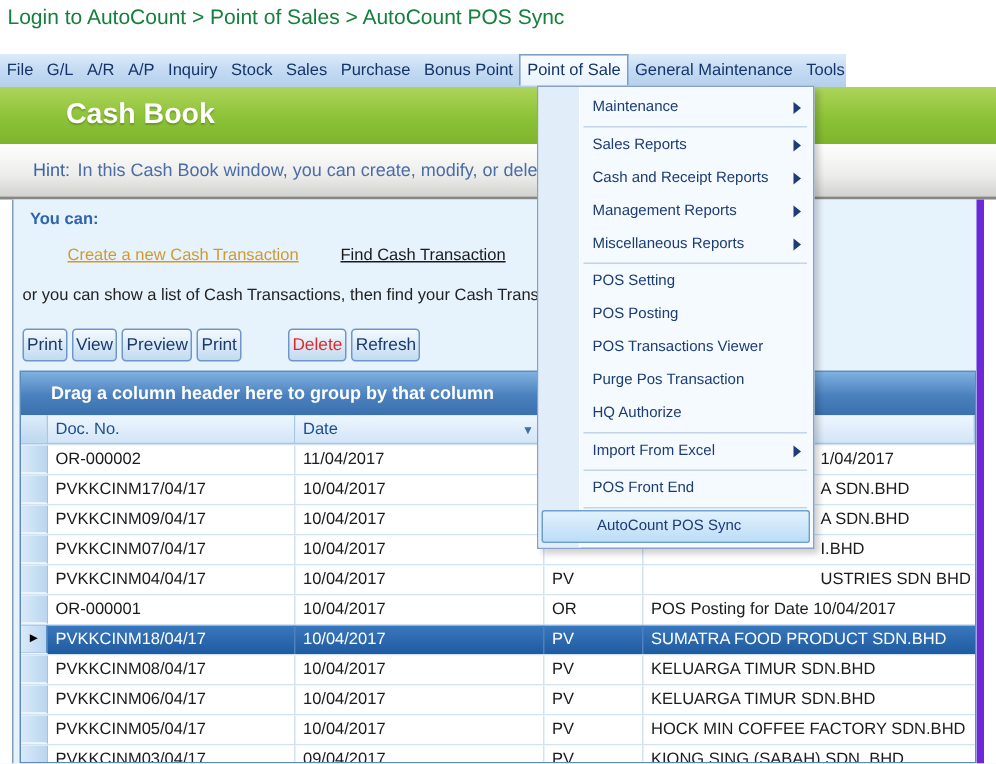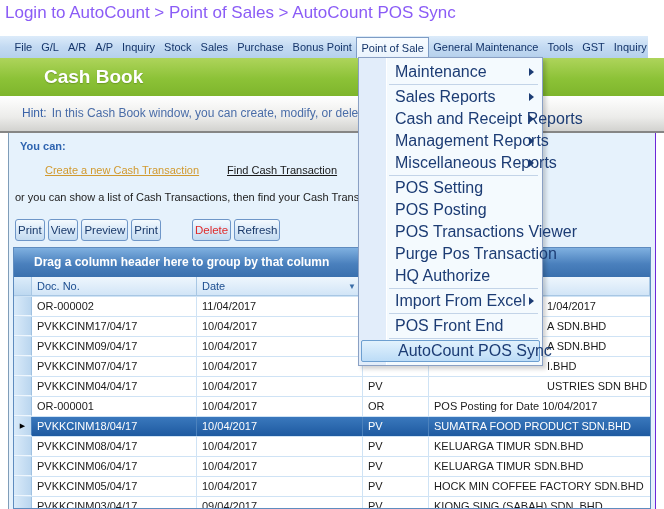--- a/index.html
+++ b/index.html
@@ -1,41 +1,41 @@
 <!DOCTYPE html>
 <html><head>
 <meta charset="utf-8">
 <style>
   html,body{margin:0;padding:0}
   body{width:664px;height:509px;position:relative;overflow:hidden;background:#fff;
        font-family:"Liberation Sans",sans-serif;-webkit-font-smoothing:antialiased}
   
-  #page-title{position:absolute;left:5px;top:3px;font-size:17px;color:#8b5cf6;white-space:nowrap}
-  
-  #menubar{position:absolute;left:0;top:36px;width:648px;height:22px;
+  #page-title{position:absolute;left:5px;top:3px;font-size:14px;color:#15803d;white-space:nowrap}
+  
+  #menubar{position:absolute;left:0;top:36px;width:564px;height:22px;
            background:linear-gradient(180deg,#dcebfa,#c3daf2 50%,#b5d0ec);
-           display:flex;align-items:flex-end;padding-left:10px;box-sizing:border-box;
+           display:flex;align-items:flex-start;padding-left:0;box-sizing:border-box;
            white-space:nowrap;overflow:hidden}
   .menu-item{padding:0 4.5px;line-height:22px;font-size:11px;color:#15356a;cursor:default}
   .menu-item.active{background:linear-gradient(#f8fcff,#e9f3fd);border:1px solid #7e9cc4;
            border-bottom:none;line-height:20px;padding:0 4px}
   
   #green-header{position:absolute;left:0;top:58px;width:664px;height:38px;
            background:linear-gradient(180deg,#aed45b,#8cc237 55%,#7eb52c)}
   #cashbook-title{position:absolute;left:44px;top:8px;font-size:19px;font-weight:bold;color:#fff;
            text-shadow:0 1px 1px rgba(90,130,30,.6)}
   
   #hint-band{position:absolute;left:0;top:96px;width:664px;height:37px;box-sizing:border-box;
            background:linear-gradient(180deg,#ffffff,#ececea 60%,#d2d2cf);
            border-bottom:2px solid #868685;line-height:34px;padding-left:22px;
            font-size:12px;color:#4a6da8;white-space:nowrap;overflow:hidden}
   #hint-label{font-weight:normal;color:#3a63a8;margin-right:5px}
   
   #panel{position:absolute;left:8px;top:133px;width:648px;bottom:0;box-sizing:border-box;
-           background:#e6f2fc;border-left:1px solid #7f9db9;border-right:1px solid #6d28d9;
+           background:#e6f2fc;border-left:1px solid #7f9db9;border-right:5px solid #6d28d9;
            overflow:hidden}
   #you-can{position:absolute;left:11px;top:7px;font-size:11px;font-weight:bold;color:#2e64b0}
   .pseudo-link{position:absolute;top:31px;font-size:11px;text-decoration:underline;cursor:pointer;
            white-space:nowrap}
   #create-link{left:36px;color:#d19a2f}
   #find-link{left:218px;color:#1a1a1a}
   #or-text{position:absolute;left:6px;top:58px;font-size:11px;color:#222;white-space:nowrap}
   
   #toolbar{position:absolute;left:6px;top:86px;display:flex}
   .btn{height:22px;box-sizing:border-box;border:1px solid #6e96c8;border-radius:3px;
@@ -66,21 +66,21 @@
   .grow.selected{background:linear-gradient(180deg,#3a78bd,#1e5aa0)}
   .grow.selected .gcell{color:#fff;border-right-color:#4c82bd}
   .grow.selected .c-ind{background:linear-gradient(90deg,#d9eaf9,#bad6ef);color:#000}
   .desc-frag{display:inline-block;padding-left:113px}
   
   #dropdown{position:absolute;left:358px;top:57px;width:185px;box-sizing:border-box;
            background:#f4fafe;border:1px solid #8aa0c4;padding:3px 0;z-index:50;
            box-shadow:3px 3px 4px rgba(0,0,0,.18)}
   #dd-gutter{position:absolute;left:0;top:0;bottom:0;width:27px;background:#e2edfa;
            border-right:1px solid #fff}
-  .dd-item{position:relative;height:22px;line-height:22px;padding-left:36px;font-size:16px;
+  .dd-item{position:relative;height:22px;line-height:22px;padding-left:36px;font-size:10px;
            color:#1c3c74;white-space:nowrap;cursor:default}
   .dd-item .sub-arrow{position:absolute;right:8px;top:7px;width:0;height:0;
            border-left:5px solid #1c3c74;border-top:4px solid transparent;
            border-bottom:4px solid transparent}
   .dd-item.highlighted{margin:0 2px;border:1px solid #6d9fd0;border-radius:2px;
            background:linear-gradient(180deg,#e2f2fd,#bcdcf7);height:20px;line-height:20px;
            }
   .dd-sep{height:1px;background:#c3d4e8;margin:1px 4px 1px 30px}
 </style>
 </head>

